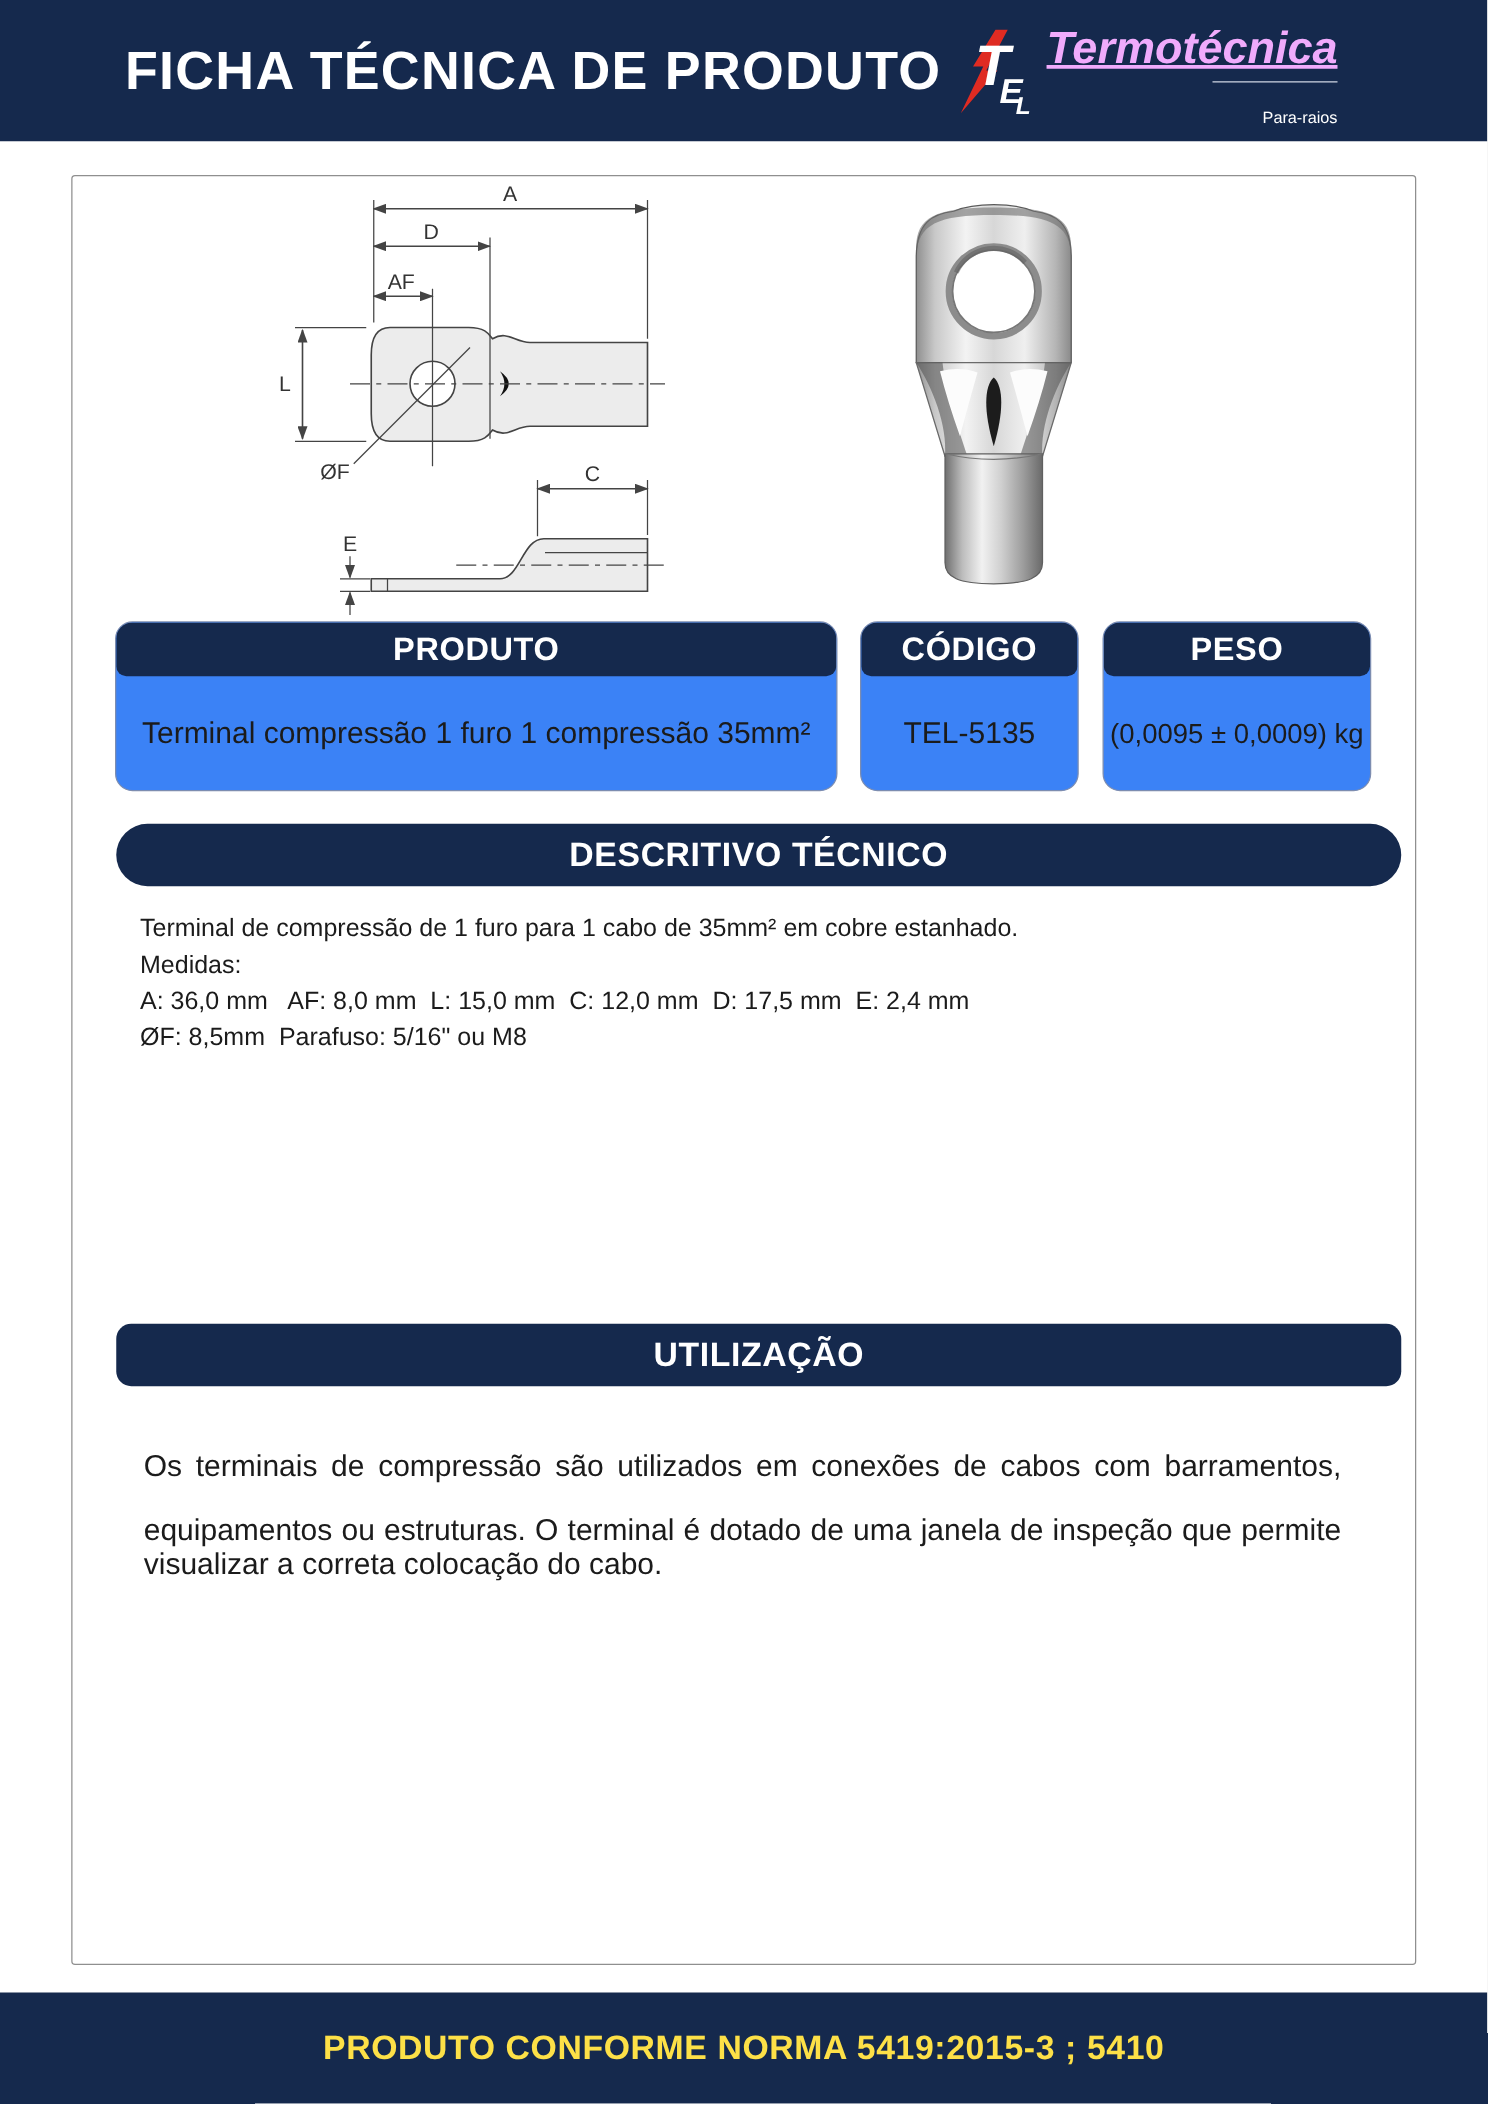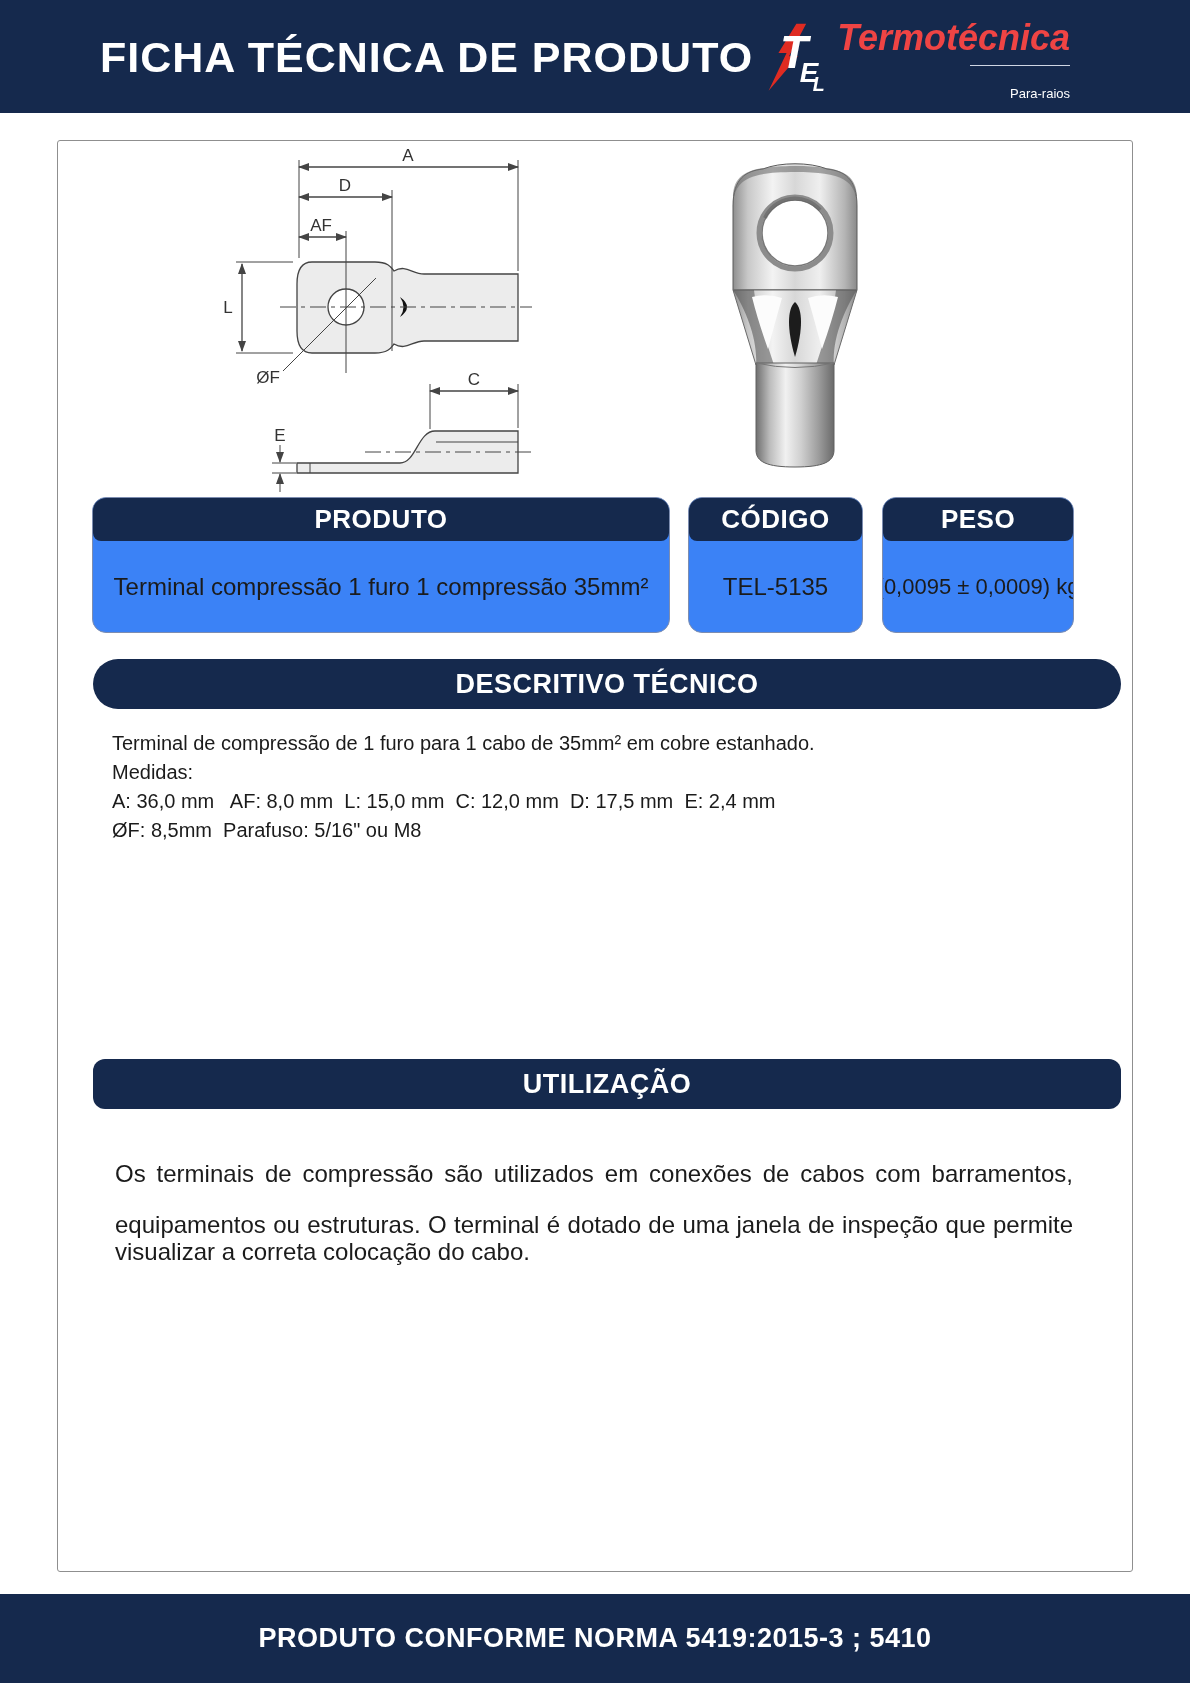--- a/index.html
+++ b/index.html
@@ -11,54 +11,54 @@
   }
   *{box-sizing:border-box;margin:0;padding:0;}
   body{background:#e8e8e8;font-family:"Liberation Sans",sans-serif;}
   .page{position:relative;width:1190px;height:1683px;background:#fff;margin:0 auto;overflow:hidden;}
 
   
   .header{position:absolute;left:0;top:0;width:1190px;height:113px;background:var(--navy);}
   .header-title{position:absolute;left:100px;top:33px;color:#fff;font-size:43px;font-weight:bold;letter-spacing:1px;white-space:nowrap;}
   .logo{position:absolute;right:120px;top:16px;display:flex;align-items:flex-start;}
   .logo-right{margin-left:8px;}
-  .logo-name{color:#ef4444;font-size:36px;font-weight:bold;font-style:italic;letter-spacing:0;line-height:1.2;white-space:nowrap;}
+  .logo-name{color:#f0abfc;font-size:36px;font-weight:bold;font-style:italic;letter-spacing:0;line-height:1.2;white-space:nowrap;text-decoration:underline;}
   .logo-tagline{color:#fff;font-size:13px;text-align:right;border-top:1px solid #cfd6e4;width:100px;margin-left:auto;margin-top:6px;padding-top:20px;}
 
   
   .content-frame{position:absolute;left:57px;top:140px;width:1076px;height:1432px;border:1px solid var(--frame-border);border-radius:3px;background:#fff;}
 
   
   .tech-drawing{position:absolute;left:180px;top:145px;}
   .product-photo{position:absolute;left:718px;top:158px;}
 
   
   .info-box{position:absolute;border:1px solid var(--box-border);border-radius:14px;background:#3b82f6;overflow:hidden;}
   .box-produto{left:92px;top:497px;width:578px;height:136px;}
   .box-codigo{left:688px;top:497px;width:175px;height:136px;}
-  .box-peso{left:882px;top:497px;width:192px;height:136px;}
+  .box-peso{left:882px;top:497px;width:215px;height:136px;}
   .info-box-header{height:43px;background:var(--navy);border-radius:11px 11px 8px 8px;color:#fff;font-size:26px;font-weight:bold;display:flex;align-items:center;justify-content:center;letter-spacing:.5px;}
   .info-box-value{height:92px;display:flex;align-items:center;justify-content:center;font-size:24px;color:var(--ink);white-space:nowrap;}
   .box-peso .info-box-value{font-size:22px;text-align:right;}
 
   
   .section-bar{position:absolute;left:93px;width:1028px;height:50px;background:var(--navy);border-radius:12px;color:#fff;font-size:27px;font-weight:bold;display:flex;align-items:center;justify-content:center;letter-spacing:.5px;}
   .bar-descritivo{top:659px;border-radius:25px;}
   .bar-utilizacao{top:1059px;}
 
   
   .desc-text{position:absolute;left:112px;top:729px;width:960px;font-size:20px;line-height:29px;color:var(--ink);}
   .desc-line{white-space:pre-wrap;}
   .util-text{position:absolute;left:115px;top:1136px;width:958px;font-size:24px;line-height:27px;color:var(--ink);}
   .util-line{white-space:pre-wrap;}
   .util-line.jl{text-align:justify;text-align-last:justify;margin-top:24px;}
 
   
   .footer{position:absolute;left:0;top:1594px;width:1190px;height:89px;background:var(--navy);display:flex;align-items:center;justify-content:center;}
-  .footer-text{color:#ffffff;font-size:27px;font-weight:bold;letter-spacing:.5px;white-space:nowrap;}
+  .footer-text{color:#fde047;font-size:27px;font-weight:bold;letter-spacing:.5px;white-space:nowrap;}
 
   svg text{font-family:"Liberation Sans",sans-serif;}
 </style>
 </head>
 <body>
 
 <div class="page">
 
   <div class="header">
     <div class="header-title">FICHA TÉCNICA DE PRODUTO</div>

